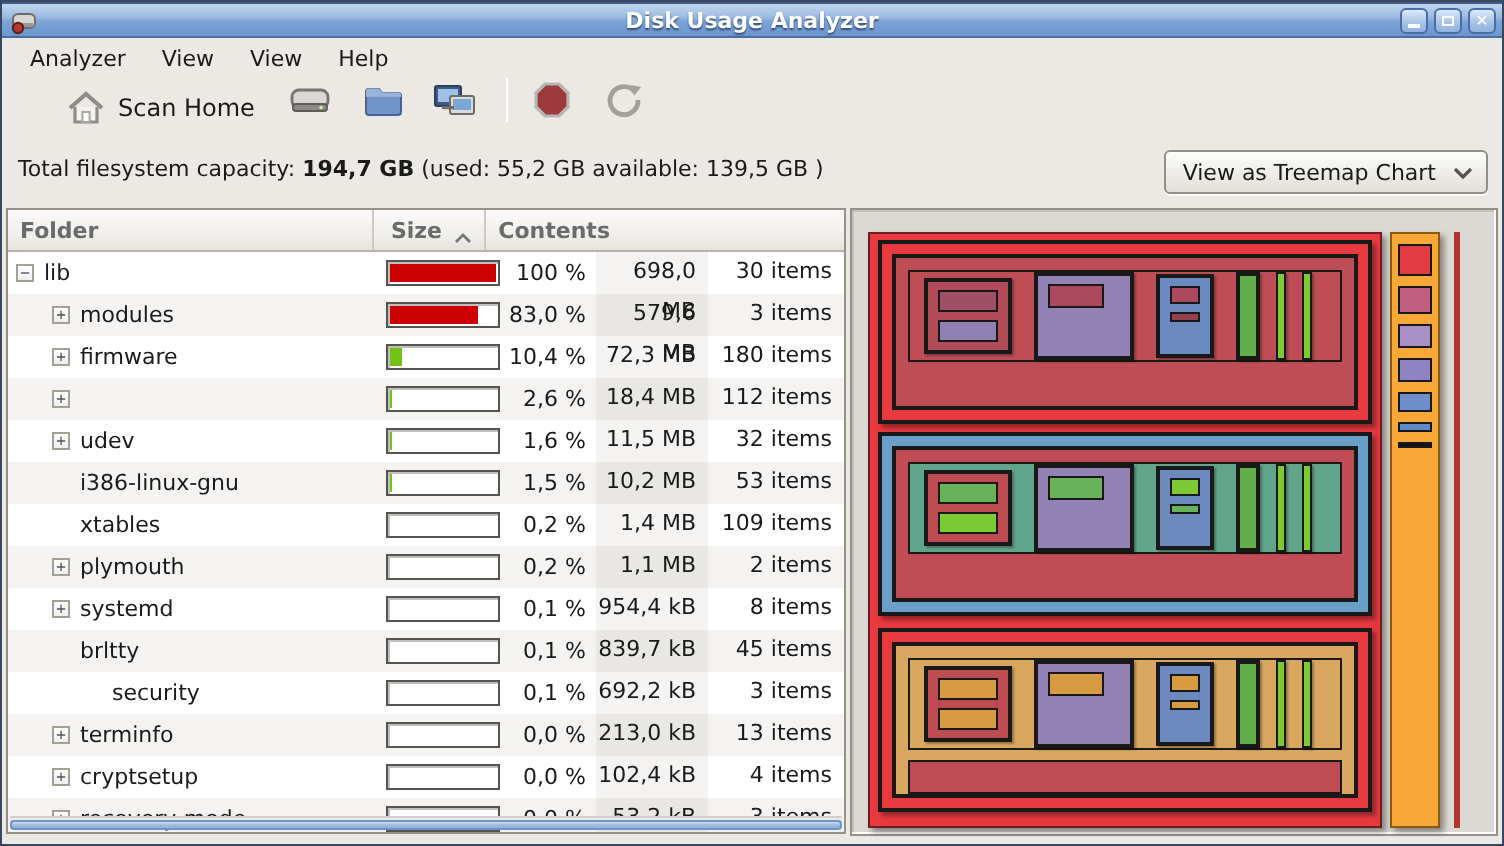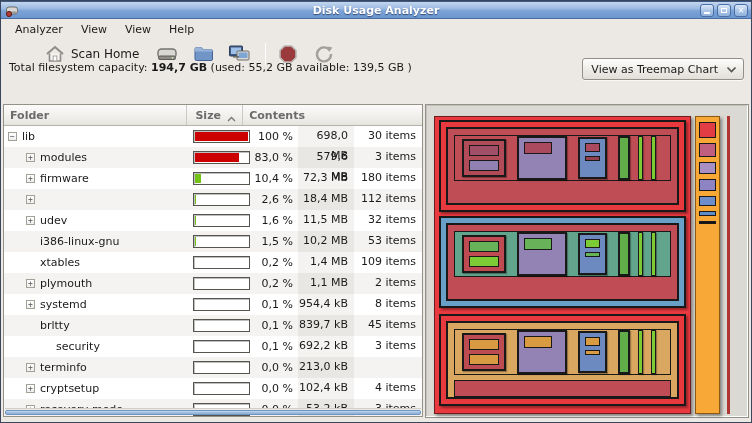--- a/index.html
+++ b/index.html
@@ -24,29 +24,29 @@
   .winbtn .bar { width:6px; height:2px; background:#fff; margin-top:5px; }
   .winbtn .sq  { width:6px; height:5px; border:1.5px solid #fff; }
   .winbtn .x   { color:#fff; font-size:8px; font-weight:bold; line-height:8px; }
 
   
   .menubar { position:absolute; left:0; top:19px; right:0; height:18px;
     display:flex; align-items:center; padding-left:6px; gap:2px; }
   .menu-item { padding:2px 8px; cursor:default; }
 
   
-  .toolbar { position:absolute; left:16px; top:38px; right:0; height:29px;
-    display:flex; align-items:center; padding-left:24px; }
+  .toolbar { position:absolute; left:4px; top:38px; right:0; height:29px;
+    display:flex; padding-left:24px; }
   .tool-btn { display:flex; align-items:center; gap:6px; padding:2px 4px; }
   .tool-ico { width:24px; height:22px; display:flex; align-items:center; justify-content:center; margin-left:12px; }
   .tool-sep { width:1px; height:22px; background:#c7c4bd; border-right:1px solid #fff; margin:0 10px 0 14px; }
   .scan-label { font-size:12px; }
 
   
-  .statusrow { position:absolute; left:0; top:50px; right:0; height:35px;text-decoration:underline; }
+  .statusrow { position:absolute; left:0; top:67px; right:0; height:35px;text-decoration:underline; }
   .capacity { position:absolute; left:8px; top:10px; }
   .capacity b { font-weight:bold; }
   .dropdown { position:absolute; right:7px; top:7px; height:22px; min-width:138px;
     border:1px solid #918f89; border-radius:3px;
     background:linear-gradient(#fdfdfc,#eceae5 60%,#e2dfd9);
     display:flex; align-items:center; padding:0 6px 0 8px; gap:8px;
     box-shadow:0 1px 0 rgba(255,255,255,.7); }
   .dropdown svg { margin-left:auto; }
 
   
@@ -381,20 +381,21 @@
               <div class="expander">+</div>
               <span>terminfo</span>
             </div>
             <div class="cell c-usage">
               <div class="pbar">
                 <div class="fill" style="width: 0px; background: rgb(115, 194, 22);"></div>
               </div>
               <div class="pct">0,0 %</div>
             </div>
             <div class="cell c-size">213,0 kB</div>
+            <div class="cell c-items">13 items</div>
           </div>
           <div class="trow">
             <div class="cell c-folder" style="padding-left: 22px;">
               <div class="expander">+</div>
               <span>cryptsetup</span>
             </div>
             <div class="cell c-usage">
               <div class="pbar">
                 <div class="fill" style="width: 0px; background: rgb(115, 194, 22);"></div>
               </div>

